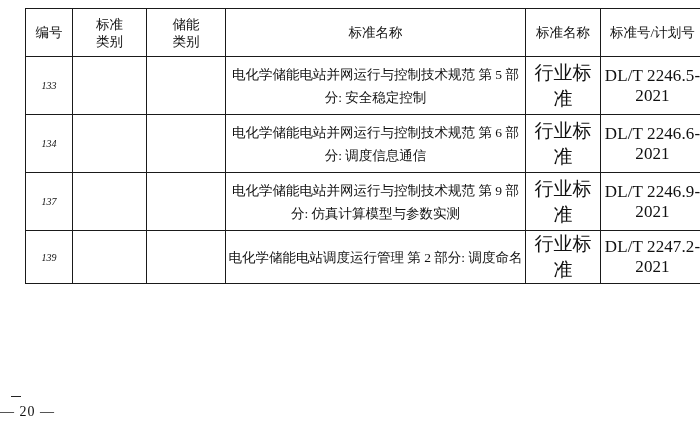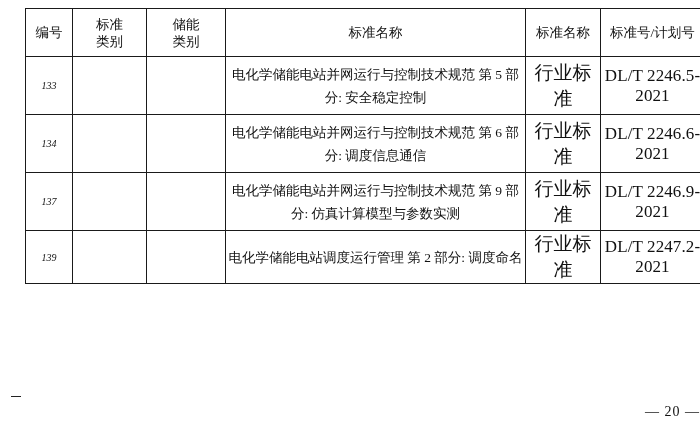--- a/index.html
+++ b/index.html
@@ -83,21 +83,21 @@
     letter-spacing: 0.1px;
   }
   tr.two-line td { height: 57px; }
   tr.one-line td { height: 29px; }
 
   .footer {
     position: absolute;
     left: 0;
     top: 404px;
     width: 700px;
-    text-align: right;
+    text-align: left;
     font-size: 14px;
     letter-spacing: 1px;
   }
   .footer-line {
     position: absolute;
     left: 11px;
     top: 396px;
     width: 10px;
     height: 0;
     border-top: 1px solid #222;

